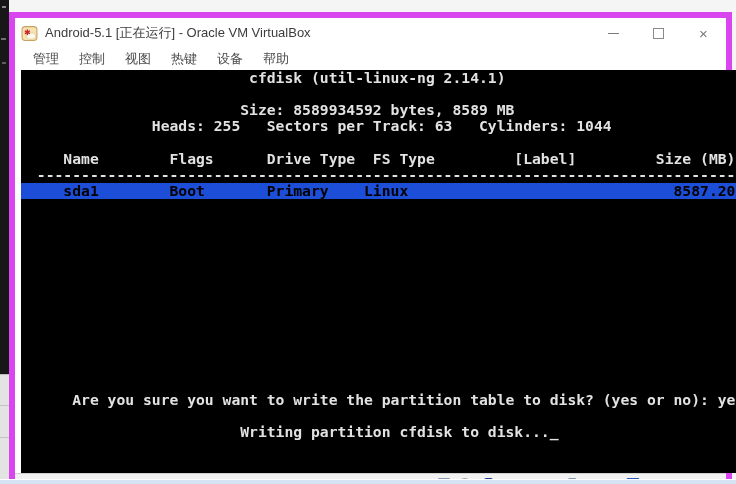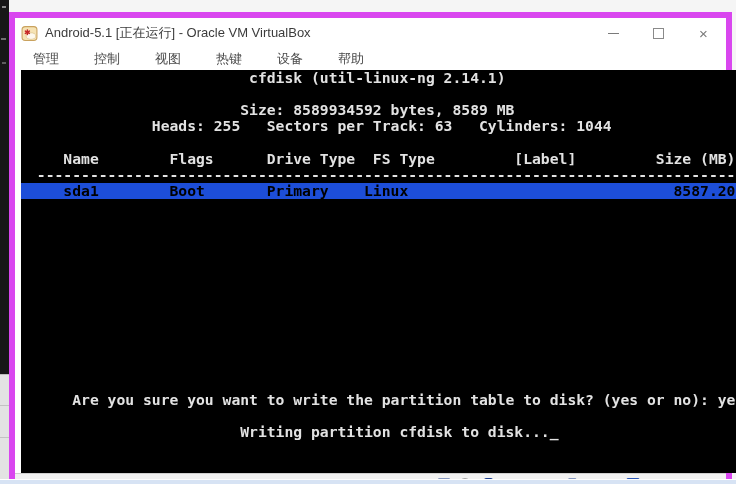--- a/index.html
+++ b/index.html
@@ -22,21 +22,21 @@
             display:flex;align-items:center;}
   .vm-icon{width:17px;height:17px;margin-left:6px;flex:0 0 auto;}
   .title-text{margin-left:7px;font-size:13px;color:#3c3c3c;white-space:nowrap;}
   .win-controls{margin-left:auto;display:flex;height:30px;}
   .win-btn{width:45px;height:30px;display:flex;align-items:center;justify-content:center;color:#7a7a7a;}
   .glyph-min{width:11px;height:1px;background:#7a7a7a;}
   .glyph-max{width:9px;height:9px;border:1px solid #8a8a8a;}
   .glyph-close{font-size:15px;line-height:15px;color:#7a7a7a;}
 
   .menubar{position:absolute;left:0;top:30px;right:0;height:22px;background:#ffffff;
-           display:flex;align-items:center;padding-left:8px;gap:15px;}
+           display:flex;align-items:center;padding-left:8px;}
   .menu-item{font-size:13px;color:#4a4a4a;padding:0 10px;height:22px;line-height:22px;}
 
   
   .terminal{position:absolute;left:0;top:52px;width:719px;height:403px;background:#000;
             overflow:hidden;font-family:"DejaVu Sans Mono","Liberation Mono",monospace;
             font-weight:bold;font-size:14.7px;color:#e2e2e2;margin-left:6px;}
   .trow{height:16.12px;line-height:16.12px;white-space:pre;padding-left:7px;}
   .trow.hl{background:#1d4ed8;color:#000;}
 
   

